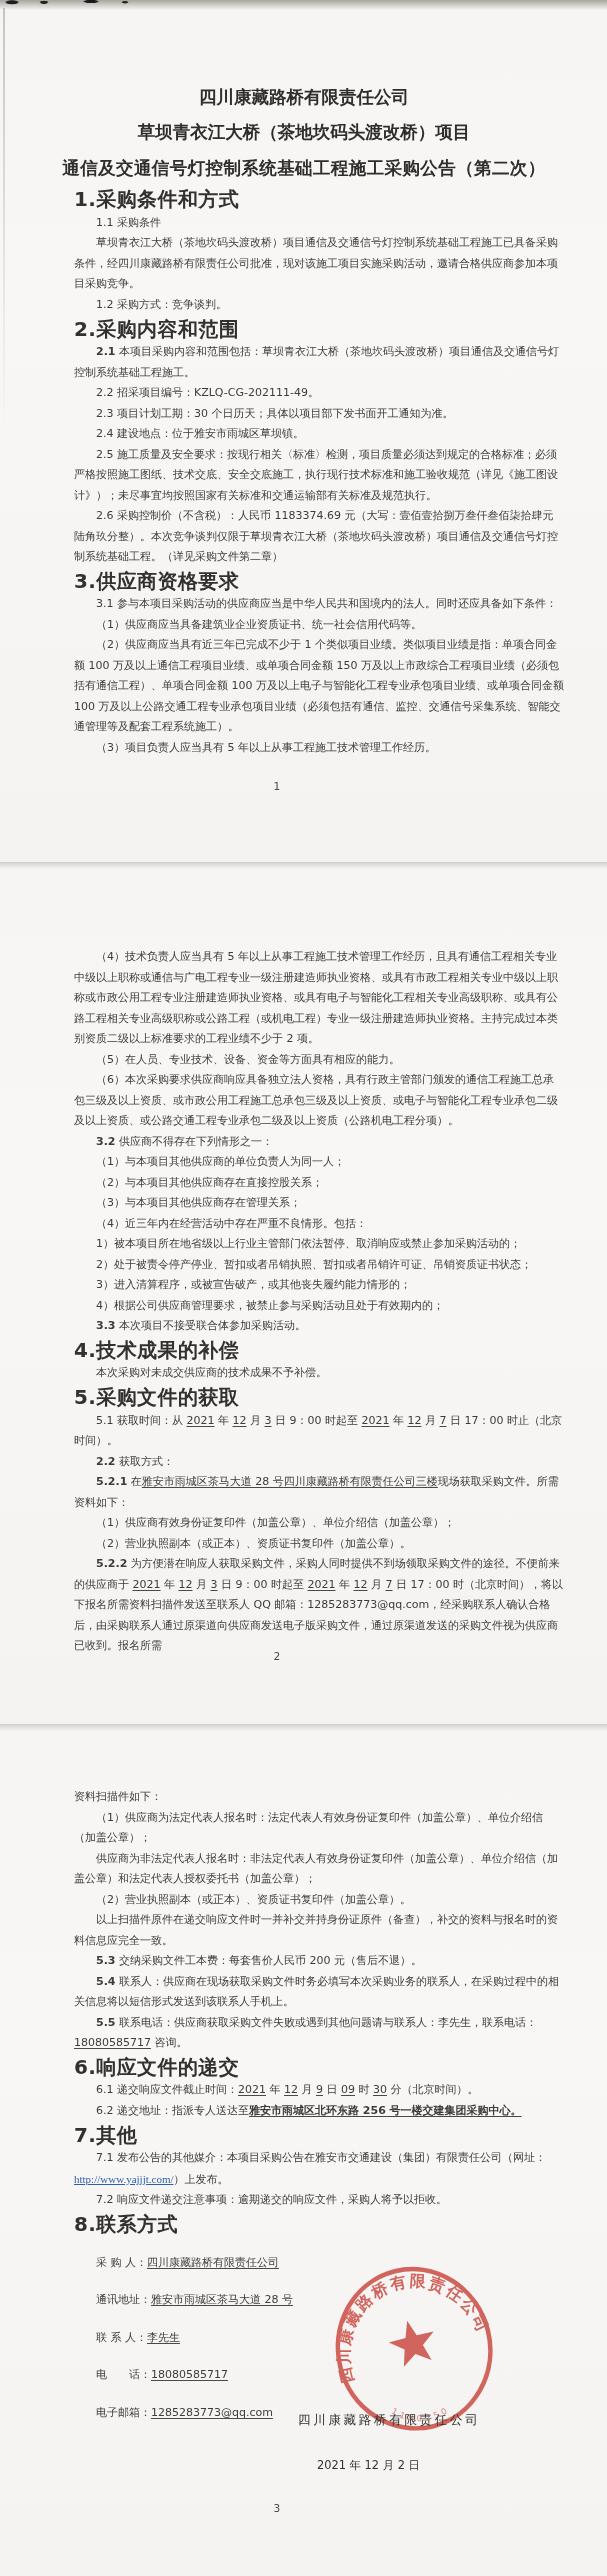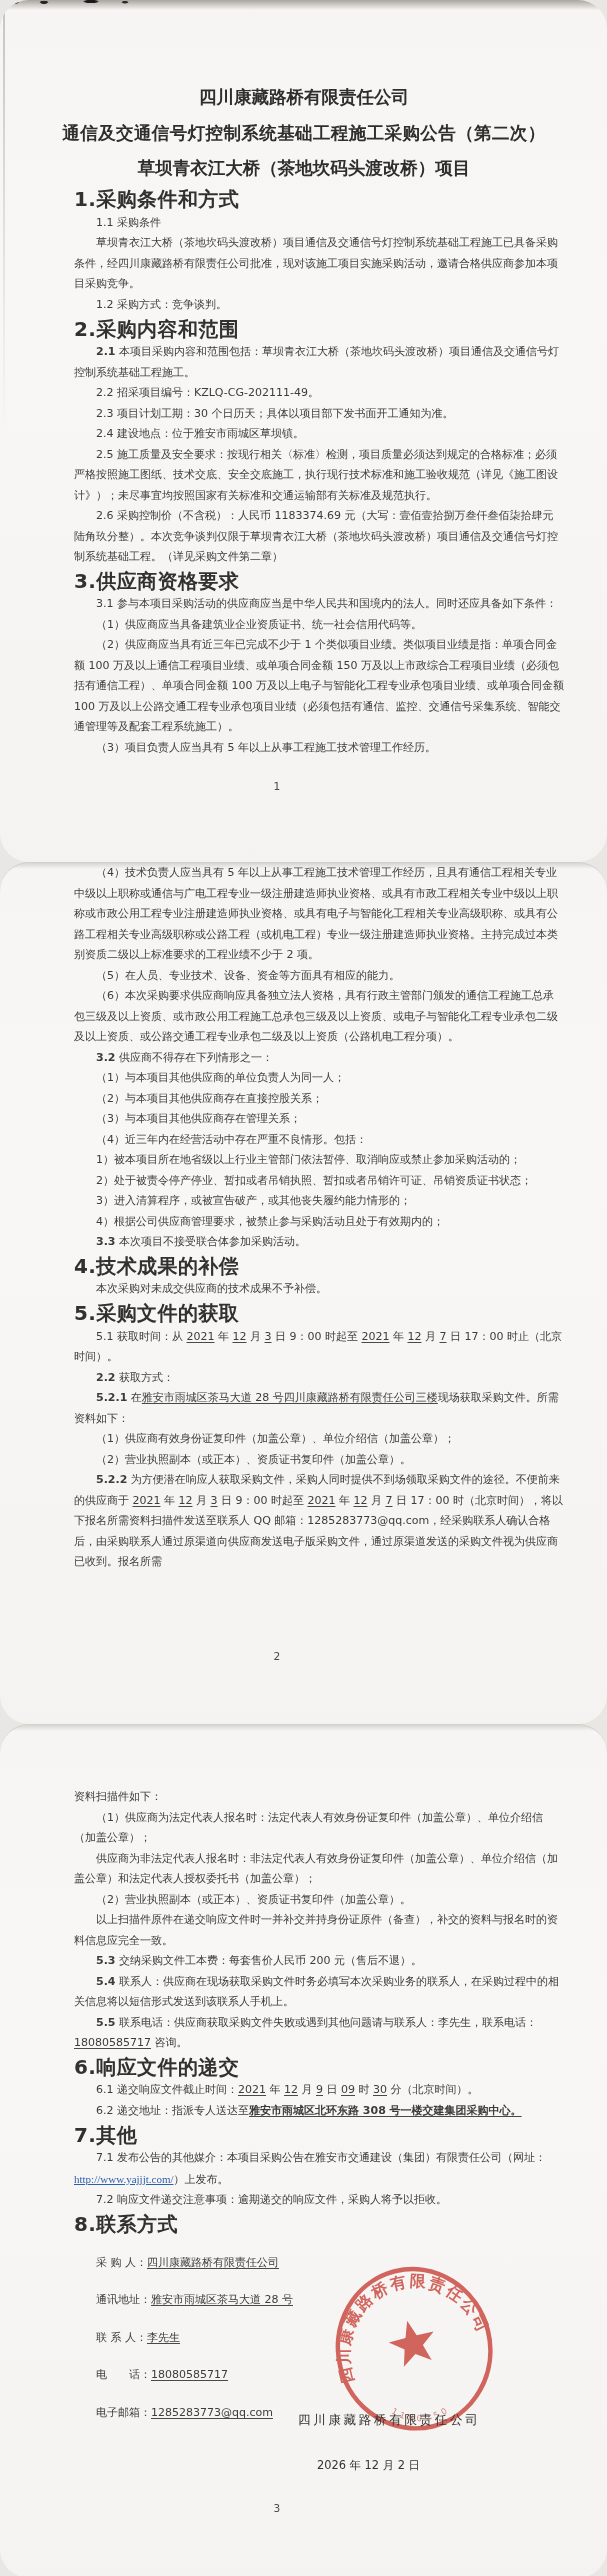--- a/index.html
+++ b/index.html
@@ -2,41 +2,41 @@
 <html style="font-size:12px"><head>
 <meta charset="utf-8">
 <style>
   html,body{margin:0;padding:0;}
   body{
     width:607px;height:2576px;background:#e9e7e4;
     font-family:"DejaVu Sans","Liberation Sans",sans-serif;
     color:#3c3b39;-webkit-font-smoothing:antialiased;
   }
   .page{position:relative;width:607px;overflow:hidden;
-    background:linear-gradient(180deg,#f6f5f3 0%,#f8f7f6 35%,#f4f3f1 100%);border-radius:29px;}
+    background:linear-gradient(180deg,#f6f5f3 0%,#f8f7f6 35%,#f4f3f1 100%);}
   #p1{height:862px;}
   #p2{height:861px;border-top:0.8px solid #d3d0cb;}
   #p3{height:853px;border-top:0.8px solid #d3d0cb;}
   #p2::before,#p3::before{content:"";position:absolute;top:0;left:0;right:0;height:6px;
     background:linear-gradient(180deg,rgba(110,104,97,.22),rgba(110,104,97,0));pointer-events:none;}
   
   #p1 .torn{position:absolute;top:0;left:0;right:0;height:10px;
     background:linear-gradient(180deg,#a8a49f,#ccc9c4 45%,rgba(204,201,196,0));}
   #p1 .smudges{position:absolute;top:0;left:0;width:167px;height:9px;
     background:
       radial-gradient(ellipse 12px 3.8px at 12px 2.3px,#1d1d1d 42%,rgba(0,0,0,0) 62%),
       radial-gradient(ellipse 7.6px 3px at 44px 2.3px,#242424 42%,rgba(0,0,0,0) 62%),
       radial-gradient(ellipse 13.7px 3px at 91px 1.5px,#1a1a1a 42%,rgba(0,0,0,0) 62%),
       radial-gradient(ellipse 6px 2.3px at 125px 2.3px,#2a2a2a 42%,rgba(0,0,0,0) 62%);}
   #p1 .edge-line{position:absolute;left:3px;top:7.6px;width:1.5px;height:425px;
     background:linear-gradient(180deg,rgba(90,86,82,.30),rgba(90,86,82,0));}
 
   .content{margin:0 43px 0 74px;font-size:11px;line-height:20.5px;color:#3d3c3a;}
   #p1 .content{padding-top:80px;}
-  #p2 .content{}
+  #p2 .content{padding-top:84px;}
   #p3 .content{padding-top:62px;}
 
   .title{text-align:center;font-weight:600;color:#2f2e2c;transform:translateX(-15px);}
   .t1,.t2{font-size:17.5px;line-height:35px;}
   .t3{font-size:17.5px;line-height:36px;letter-spacing:0.4px;}
 
   .blk{text-indent:2em;}
   .blk.pf{text-indent:0;}
   .blk.h{font-size:20px;font-weight:700;line-height:23px;margin:2.3px 0 1.5px;
     color:#323130;text-indent:0;letter-spacing:0.4px;}
@@ -59,22 +59,22 @@
 </style>
 </head>
 <body>
 
 <div class="page" id="p1">
   <div class="torn"></div>
   <div class="smudges"></div>
   <div class="edge-line"></div>
   <div class="content">
     <div class="title t1">四川康藏路桥有限责任公司</div>
+    <div class="title t2">草坝青衣江大桥（茶地坎码头渡改桥）项目</div>
     <div class="title t3">通信及交通信号灯控制系统基础工程施工采购公告（第二次）</div>
-    <div class="title t2">草坝青衣江大桥（茶地坎码头渡改桥）项目</div>
   <div class="blk h"><span>1.采购条件和方式</span></div>
       <div class="blk p"><span>1.1 采购条件</span></div>
       <div class="blk p"><span>草坝青衣江大桥（茶地坎码头渡改桥）项目通信及交通信号灯控制系统基础工程施工已具备采购条件，经四川康藏路桥有限责任公司批准，现对该施工项目实施采购活动，邀请合格供应商参加本项目采购竞争。</span></div>
       <div class="blk p"><span>1.2 采购方式：竞争谈判。</span></div>
       <div class="blk h"><span>2.采购内容和范围</span></div>
       <div class="blk p"><span class="b">2.1</span><span> 本项目采购内容和范围包括：草坝青衣江大桥（茶地坎码头渡改桥）项目通信及交通信号灯控制系统基础工程施工。</span></div>
       <div class="blk p"><span>2.2 招采项目编号：KZLQ-CG-202111-49。</span></div>
       <div class="blk p"><span>2.3 项目计划工期：30 个日历天；具体以项目部下发书面开工通知为准。</span></div>
       <div class="blk p"><span>2.4 建设地点：位于雅安市雨城区草坝镇。</span></div>
       <div class="blk p"><span>2.5 施工质量及安全要求：按现行相关〈标准〉检测，项目质量必须达到规定的合格标准；必须严格按照施工图纸、技术交底、安全交底施工，执行现行技术标准和施工验收规范（详见《施工图设计》）；未尽事宜均按照国家有关标准和交通运输部有关标准及规范执行。</span></div>
@@ -121,21 +121,21 @@
       <div class="blk pf"><span>资料扫描件如下：</span></div>
       <div class="blk p"><span>（1）供应商为法定代表人报名时：法定代表人有效身份证复印件（加盖公章）、单位介绍信（加盖公章）；</span></div>
       <div class="blk p"><span>供应商为非法定代表人报名时：非法定代表人有效身份证复印件（加盖公章）、单位介绍信（加盖公章）和法定代表人授权委托书（加盖公章）；</span></div>
       <div class="blk p"><span>（2）营业执照副本（或正本）、资质证书复印件（加盖公章）。</span></div>
       <div class="blk p"><span>以上扫描件原件在递交响应文件时一并补交并持身份证原件（备查），补交的资料与报名时的资料信息应完全一致。</span></div>
       <div class="blk p"><span class="b">5.3</span><span> 交纳采购文件工本费：每套售价人民币 200 元（售后不退）。</span></div>
       <div class="blk p"><span class="b">5.4</span><span> 联系人：供应商在现场获取采购文件时务必填写本次采购业务的联系人，在采购过程中的相关信息将以短信形式发送到该联系人手机上。</span></div>
       <div class="blk p"><span class="b">5.5</span><span> 联系电话：供应商获取采购文件失败或遇到其他问题请与联系人：李先生，联系电话：</span><span class="u">18080585717</span><span> 咨询。</span></div>
       <div class="blk h"><span>6.响应文件的递交</span></div>
       <div class="blk p"><span>6.1 递交响应文件截止时间：</span><span class="u">2021</span><span> 年 </span><span class="u">12</span><span> 月 </span><span class="u">9</span><span> 日 </span><span class="u">09</span><span> 时 </span><span class="u">30</span><span> 分（北京时间）。</span></div>
-      <div class="blk p"><span>6.2 递交地址：指派专人送达至</span><span class="u b">雅安市雨城区北环东路 308 号一楼交建集团采购中心。</span></div>
+      <div class="blk p"><span>6.2 递交地址：指派专人送达至</span><span class="u b">雅安市雨城区北环东路 256 号一楼交建集团采购中心。</span></div>
       <div class="blk h"><span>7.其他</span></div>
       <div class="blk p"><span>7.1 发布公告的其他媒介：本项目采购公告在雅安市交通建设（集团）有限责任公司（网址：</span><span class="lnk">http://www.yajjjt.com/</span><span>）上发布。</span></div>
       <div class="blk p"><span>7.2 响应文件递交注意事项：逾期递交的响应文件，采购人将予以拒收。</span></div>
       <div class="blk h"><span>8.联系方式</span></div>
       <div class="blk p contact"><span>采 购 人：</span><span class="u">四川康藏路桥有限责任公司</span></div>
       <div class="blk p contact"><span>通讯地址：</span><span class="u">雅安市雨城区茶马大道 28 号</span></div>
       <div class="blk p contact"><span>联 系 人：</span><span class="u">李先生</span></div>
       <div class="blk p contact"><span>电　　话：</span><span class="u">18080585717</span></div>
       <div class="blk p contact"><span>电子邮箱：</span><span class="u">1285283773@qq.com</span></div>
     </div>
@@ -149,16 +149,16 @@
       </text>
       <polygon fill="#cf4036" points="112,80 119.6,101.5 142.4,102.1 124.4,116 130.8,137.9 112,125 93.2,137.9 99.6,116 81.6,102.1 104.4,101.5"></polygon>
       <path id="sealArc2" d="M 52 178 A 68 68 0 0 0 172 178" fill="none"></path>
       <text font-size="11" fill="#cf4036" letter-spacing="5" opacity="0.8">
         <textPath href="#sealArc2" startOffset="12%">1180250</textPath>
       </text>
     </g>
   </svg>
 
   <div class="sig">四川康藏路桥有限责任公司</div>
-  <div class="datel">2026 年 12 月 2 日</div>
+  <div class="datel">2021 年 12 月 2 日</div>
   <div class="pageno">3</div>
 </div>
 
 
 </body></html>

